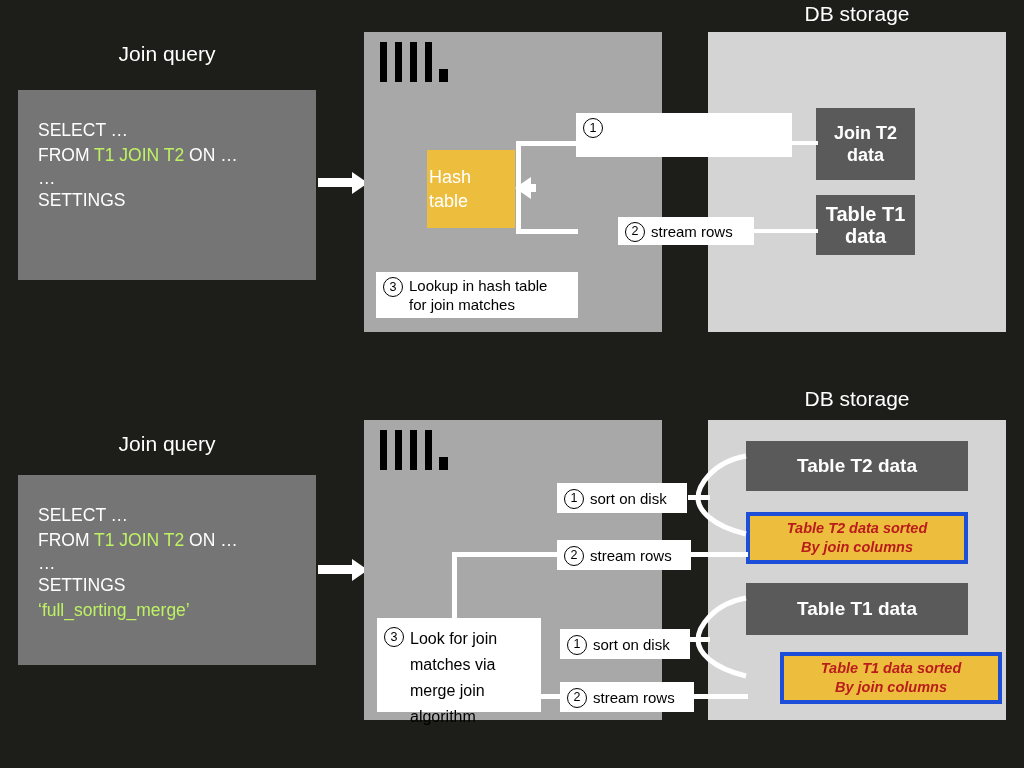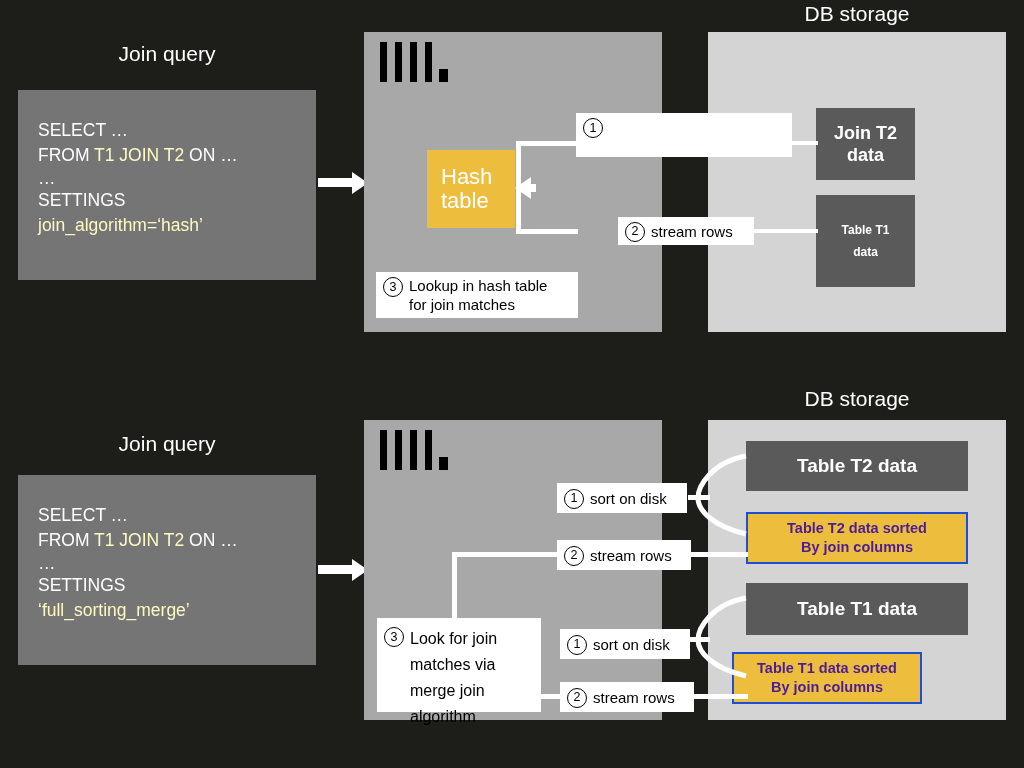--- a/index.html
+++ b/index.html
@@ -6,35 +6,35 @@
   body{width:1024px;height:768px;overflow:hidden;font-family:"Liberation Sans",sans-serif;}
   #stage{position:relative;width:1024px;height:768px;background:#1d1e1a;}
   .abs{position:absolute;box-sizing:border-box;}
 
   
   .title-white{color:#ffffff;font-size:21px;font-weight:400;text-align:center;white-space:nowrap;}
 
   
   .query-box{background:#757575;}
   .query-text{position:absolute;left:20px;top:28px;color:#ffffff;font-size:17.5px;line-height:25px;white-space:nowrap;}
-  .q-yellow{color:#fef9c3;}
+  .q-yellow{color:#bef264;}
 
   
   .server{background:#a8a8a8;}
   .logo{position:absolute;}
   .logo .bar{position:absolute;background:#000;width:7px;height:40px;top:0;}
   .logo .sq{position:absolute;background:#000;width:9px;height:13px;left:59px;top:27px;}
 
   
   .storage{background:#d4d4d4;}
 
   
   .tile-dark{background:#5a5a5a;color:#fff;display:flex;align-items:center;justify-content:center;text-align:center;font-weight:bold;}
   .tile-yellow-solid{background:#edbe3e;color:#fff;display:flex;align-items:center;justify-content:center;text-align:center;font-weight:bold;}
-  .tile-yellow-bordered{background:#edbe3e;border:2px solid #1d4ed8;color:#4c1d95;display:flex;align-items:center;justify-content:center;text-align:center;font-weight:bold;}
+  .tile-yellow-bordered{background:#edbe3e;border:4px solid #1d4ed8;color:#b91c1c;display:flex;align-items:center;justify-content:center;text-align:center;font-weight:bold;font-style:italic;}
 
   
   .callout{background:#ffffff;color:#000000;display:flex;align-items:flex-start;padding:4px 7px;font-size:15px;line-height:19px;}
   .callout .num{display:inline-flex;align-items:center;justify-content:center;flex:0 0 auto;
      width:18px;height:18px;border:1.6px solid #000;border-radius:50%;font-size:12.5px;line-height:1;margin-right:6px;margin-top:1px;}
   .callout .ctext{white-space:pre-line;}
   .callout.center{align-items:center;}
 
   
   .wline{position:absolute;background:#ffffff;}
@@ -50,21 +50,20 @@
   <div class="abs title-white" style="left:18px;top:42px;width:298px;">Join query</div>
 
   <div class="abs title-white" style="left:708px;top:2px;width:298px;">DB storage</div>
 
   <div class="abs query-box" style="left:18px;top:90px;width:298px;height:190px;">
     <div class="query-text">
       <div>SELECT …</div>
       <div><span>FROM </span><span class="q-yellow">T1 JOIN T2</span><span> ON …</span></div>
       <div style="line-height:20px;">…</div>
       <div>SETTINGS</div>
-      <div class="q-yellow">join_algorithm=‘hash’</div>
     </div>
   </div>
 
   <div class="abs wline" style="left:318px;top:178px;width:38px;height:9px;"></div>
   <div class="arrow-r" style="left:352px;top:171.5px;"></div>
 
   <div class="abs server" style="left:364px;top:32px;width:298px;height:300px;"></div>
 
   <div class="logo" style="left:380px;top:42px;width:72px;height:46px;">
     <div class="bar" style="left:0px;"></div>
@@ -72,21 +71,21 @@
     <div class="bar" style="left:30px;"></div>
     <div class="bar" style="left:45px;"></div>
     <div class="sq" style="left:59px;"></div>
   </div>
 
   <div class="abs storage" style="left:708px;top:32px;width:298px;height:300px;"></div>
 
   <div class="abs tile-dark" style="left:816px;top:108px;width:99px;height:72px;font-size:18px;line-height:22px;white-space:pre-line;">Join T2
 data</div>
 
-  <div class="abs tile-dark" style="left:816px;top:195px;width:99px;height:92px;font-size:12px;line-height:22px;white-space:pre-line;">Table T1
+  <div class="abs tile-dark" style="left:816px;top:195px;width:99px;height:60px;font-size:20px;line-height:22px;white-space:pre-line;">Table T1
 data</div>
 
   <div class="abs wline" style="left:786px;top:141px;width:32px;height:4px;"></div>
   <div class="abs wline" style="left:748px;top:229px;width:70px;height:4px;"></div>
 
   <div class="abs wline" style="left:516px;top:141px;width:5px;height:92px;"></div>
   <div class="abs wline" style="left:516px;top:141px;width:66px;height:5px;"></div>
   <div class="abs wline" style="left:516px;top:229px;width:62px;height:5px;"></div>
   <div class="abs wline" style="left:534px;top:185px;width:-0px;height:0px;"></div>
   <div class="abs wline" style="left:530px;top:183px;width:0px;height:9px;"></div>
@@ -100,21 +99,21 @@
 
   <div class="abs wline" style="left:534px;top:183px;width:0;height:9px;"></div>
 
   <div class="abs wline" style="left:533px;top:183px;width:0;height:9px;"></div>
 
   <div class="abs wline" style="left:532px;top:183px;width:0;height:9px;"></div>
 
   <div class="abs wline" style="left:535px;top:183.5px;width:0px;height:8px;"></div>
   <div class="abs wline" style="left:535px;top:183.5px;width:0px;height:8px;"></div>
 
-  <div class="abs tile-yellow-solid" style="left:427px;top:150px;width:88px;height:78px;font-size:22px;line-height:24px;white-space:pre-line;font-weight:normal;text-align:left;justify-content:flex-start;padding-left:14px;">Hash
+  <div class="abs tile-yellow-solid" style="left:427px;top:150px;width:88px;height:78px;font-size:18px;line-height:24px;white-space:pre-line;font-weight:normal;text-align:left;justify-content:flex-start;padding-left:2px;">Hash
 table</div>
 
   <div class="abs wline" style="left:519px;top:183.5px;width:17px;height:8px;"></div>
   <div class="arrow-l" style="left:515px;top:176.5px;"></div>
 
   <div class="abs callout" style="left:576px;top:113px;width:216px;height:44px;">
     <span class="num">1</span>
   </div>
 
   <div class="abs callout center" style="left:618px;top:217px;width:136px;height:28px;">
@@ -157,21 +156,21 @@
 
   <div class="abs storage" style="left:708px;top:420px;width:298px;height:300px;"></div>
 
   <div class="abs tile-dark" style="left:746px;top:441px;width:222px;height:50px;font-size:19px;white-space:pre-line;">Table T2 data</div>
 
   <div class="abs tile-yellow-bordered" style="left:746px;top:512px;width:222px;height:52px;font-size:14.5px;line-height:19px;white-space:pre-line;">Table T2 data sorted
 By join columns</div>
 
   <div class="abs tile-dark" style="left:746px;top:583px;width:222px;height:52px;font-size:19px;white-space:pre-line;">Table T1 data</div>
 
-  <div class="abs tile-yellow-bordered" style="left:732px;top:652px;width:190px;height:52px;font-size:14.5px;line-height:19px;white-space:pre-line;">Table T1 data sorted
+  <div class="abs tile-yellow-bordered" style="left:780px;top:652px;width:222px;height:52px;font-size:14.5px;line-height:19px;white-space:pre-line;">Table T1 data sorted
 By join columns</div>
 
   <svg class="overlay">
 
     <path d="M 746 456 C 712 462 698 486 698 498 C 698 510 712 526 746 534" fill="none" stroke="#ffffff" stroke-width="5"></path>
 
     <path d="M 746 598 C 712 604 698 628 698 640 C 698 652 712 668 746 676" fill="none" stroke="#ffffff" stroke-width="5"></path>
   </svg>
 
   <div class="abs wline" style="left:688px;top:495px;width:22px;height:5px;"></div>

